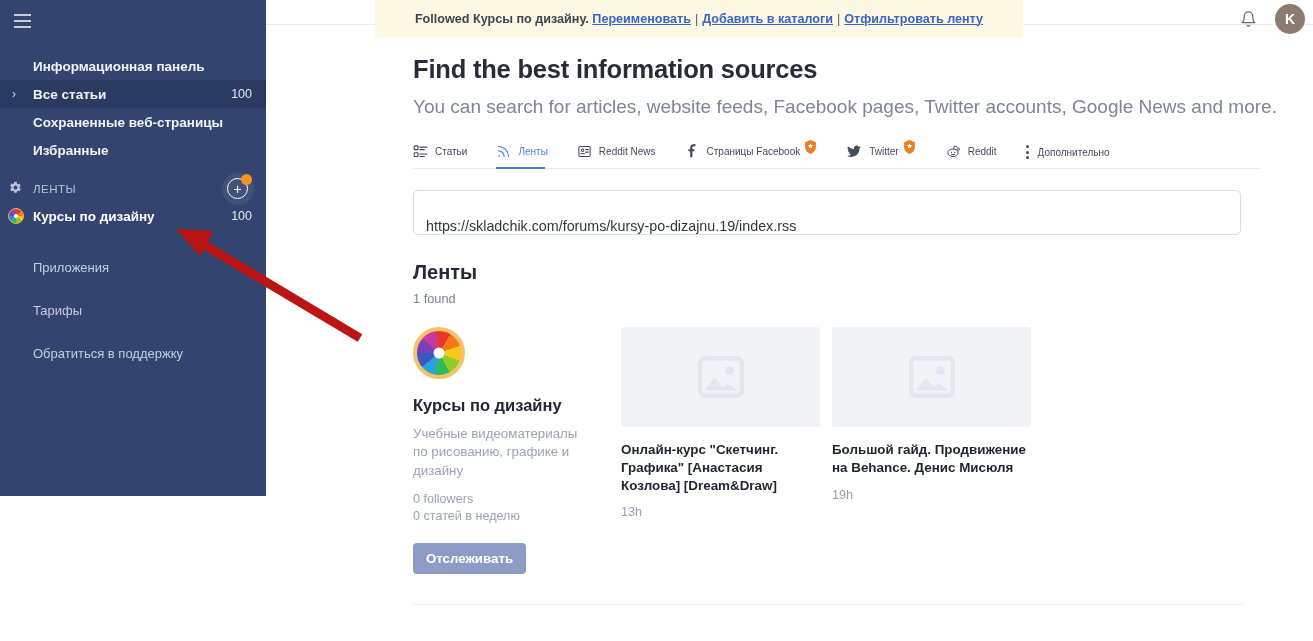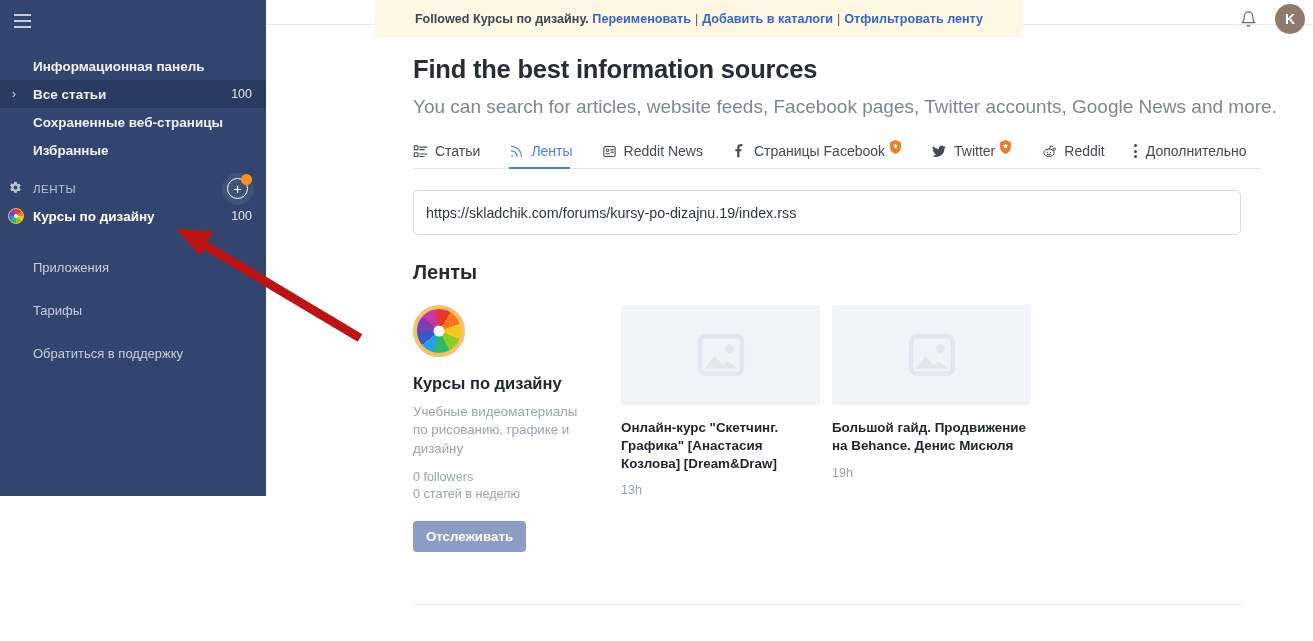--- a/index.html
+++ b/index.html
@@ -106,21 +106,21 @@
   .topbar {
     height: 25px; position: relative;
     border-bottom: 1px solid #e8eaee; background: #fff;
   }
   .banner {
     position: absolute; left: 109px; top: 0; width: 648px; height: 37px;
     background: #fcf8e3; display: flex; align-items: center; justify-content: center;
     font-size: 12.6px; color: #3d4452; font-weight: bold;
   }
   .banner .sep { color: #555d6d; font-weight: normal; margin: 0 4px; }
-  .banner a { color: #3a64c8; font-weight: bold; cursor: pointer; }
+  .banner a { color: #3a64c8; text-decoration: underline; font-weight: bold; cursor: pointer; }
   .bell {
     position: absolute; right: 54px; top: 8px; width: 22px; height: 22px;
     display: flex; align-items: center; justify-content: center; cursor: pointer;
   }
   .avatar {
     position: absolute; right: 8px; top: 4px; width: 30px; height: 30px;
     border-radius: 50%; background: #8d7b6f; color: #fff;
     display: flex; align-items: center; justify-content: center;
     font-size: 14px; font-weight: bold; cursor: pointer;
   }
@@ -133,21 +133,21 @@
   .sub { margin-top: 12px; font-size: 19px; color: #7d8596; }
 
   .tabs {
     margin-top: 25px; width: 848px;
     display: flex; align-items: flex-end; gap: 0;
     border-bottom: 1px solid #e7e9ee;
   }
   .tab {
     display: flex; align-items: center; gap: 7px;
     padding: 0 13px 9px 0; margin-right: 16px;
-    font-size: 14px; color: #434a58; cursor: pointer; position: relative;
+    font-size: 10px; color: #434a58; cursor: pointer; position: relative;
     white-space: nowrap;
   }
   .tab:first-child { padding-left: 0; }
   .tab.active { color: #4a7fe0; }
   .tab.active::after {
     content: ""; position: absolute; left: 0; right: 16px; bottom: -1px;
     height: 2.5px; background: #4a7fe0;
   }
   .tab .ti { display: inline-flex; align-items: center; justify-content: center; }
   .badge-shield {
@@ -156,21 +156,21 @@
   }
   .dots-v {
     display: flex; flex-direction: column; gap: 2.5px; align-items: center;
     margin-right: 2px;
   }
   .dots-v i { width: 3px; height: 3px; border-radius: 50%; background: #434a58; display: block; }
 
   .urlbox {
     margin-top: 21px; width: 828px; height: 45px;
     border: 1px solid #d8dde6; border-radius: 5px;
-    display: flex; align-items: center; padding: 0 12px;
+    display: flex; align-items: flex-end; padding: 0 12px;
     font-size: 14.3px; color: #2f3542; background: #fff; cursor: text;
   }
 
   .sec-title { margin-top: 26px; font-size: 20px; font-weight: bold; color: #252a36; }
   .sec-found { margin-top: 7px; font-size: 12.8px; color: #7a8292; }
 
   .results { margin-top: 21px; display: flex; gap: 0; }
 
   .feedcard { width: 190px; flex: 0 0 190px; }
   .feedcard .logo {
@@ -409,20 +409,21 @@
           </span>
           <span>Дополнительно</span>
         </div>
       </div>
 
       <div class="urlbox">
         <span>https://skladchik.com/forums/kursy-po-dizajnu.19/index.rss</span>
       </div>
 
       <div class="sec-title">Ленты</div>
+      <div class="sec-found">1 found</div>
 
       <div class="results">
 
         <div class="feedcard">
           <div class="logo"></div>
           <div class="fname">Курсы по дизайну</div>
           <div class="fdesc">Учебные видеоматериалы по рисованию, графике и дизайну</div>
           <div class="fstat">
             <div>0 followers</div>
             <div>0 статей в неделю</div>

